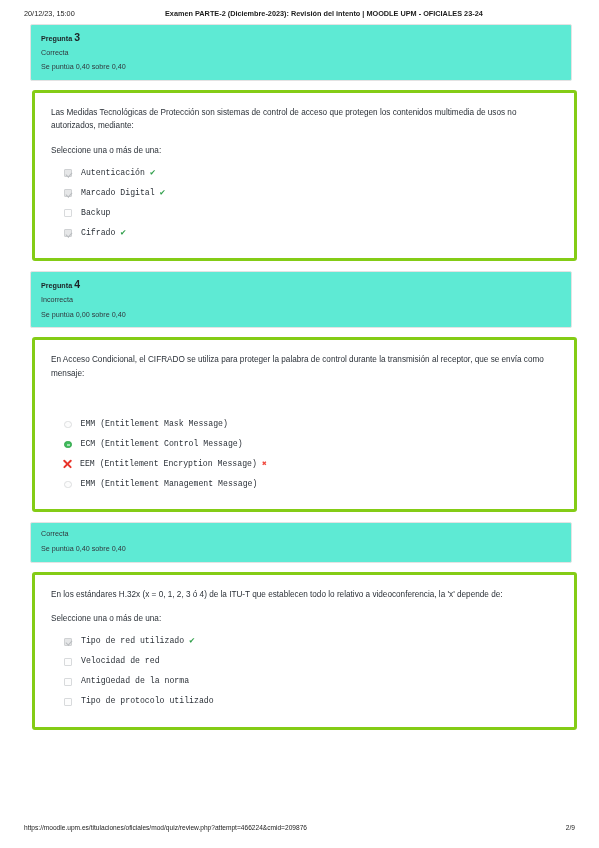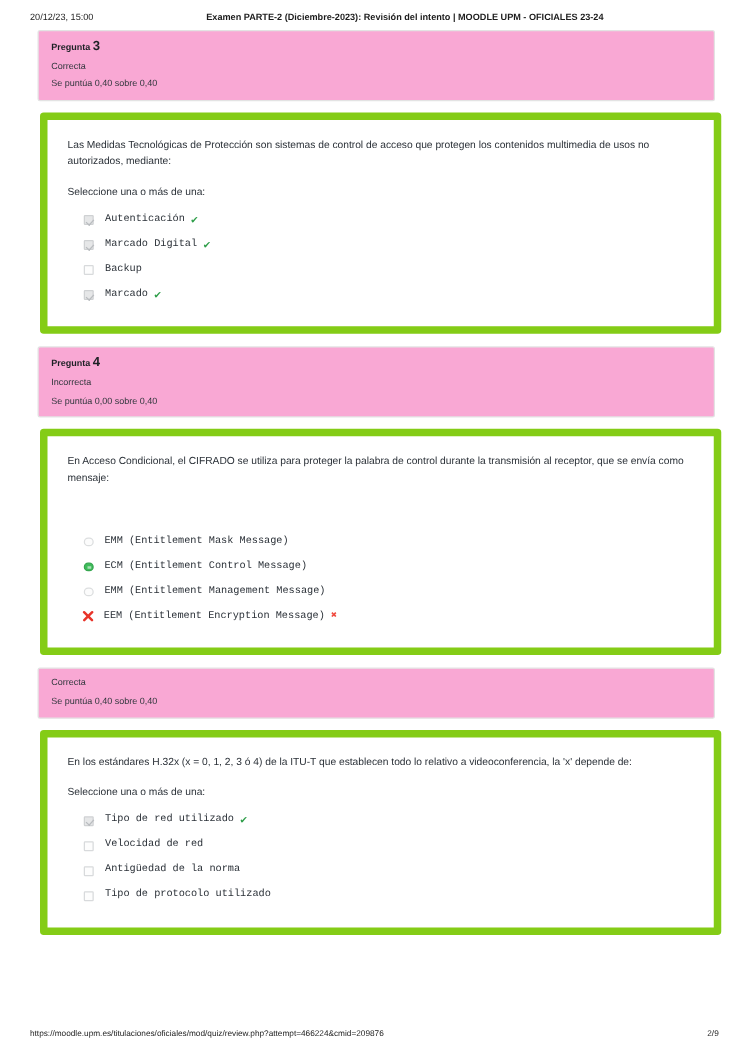--- a/index.html
+++ b/index.html
@@ -51,21 +51,21 @@
   .question {
     position: relative;
     margin: 0 0 10px 0;
   }
 
   
   .q-info {
     margin: 0 27px 0 30px;
     border: 1px solid #e3e3e3;
     border-radius: 2px;
-    background: #f9a8d4;
+    background: #5eead4;
     padding: 7px 10px 8px 10px;
     box-sizing: border-box;
   }
   .q-number {
     font-size: 7.2px;
     font-weight: bold;
     color: #1d2125;
     line-height: 1.1;
     margin-bottom: 5px;
   }
@@ -82,21 +82,21 @@
   }
   .q-grade {
     font-size: 7.2px;
     color: #31373d;
     line-height: 1.2;
   }
 
   
   .q-body {
     margin: 9px 22px 0 32px;
-    border: 6px solid #84cc16;
+    border: 3px solid #84cc16;
     border-radius: 3px;
     background: #ffffff;
     padding: 13px 16px 15px 16px;
     box-sizing: border-box;
   }
   .q-stem {
     font-size: 8.2px;
     line-height: 1.65;
     color: #2b3138;
     margin: 0 0 12px 0;
@@ -275,21 +275,21 @@
             <span class="ctrl checkbox checked"></span>
             <span class="answer-text">Marcado Digital</span>
             <span class="mark tick">✔</span>
           </li>
           <li class="answer">
             <span class="ctrl checkbox"></span>
             <span class="answer-text">Backup</span>
           </li>
           <li class="answer">
             <span class="ctrl checkbox checked"></span>
-            <span class="answer-text">Marcado</span>
+            <span class="answer-text">Cifrado</span>
             <span class="mark tick">✔</span>
           </li>
         </ul>
       </div>
     </div>
     <div class="question">
       <div class="q-info">
         <div class="q-number"><span>Pregunta</span> <span class="q-num-big">4</span></div>
         <div class="q-state">Incorrecta</div>
         <div class="q-grade">Se puntúa 0,00 sobre 0,40</div>
@@ -300,27 +300,27 @@
         <ul class="answers">
           <li class="answer">
             <span class="ctrl radio"></span>
             <span class="answer-text">EMM (Entitlement Mask Message)</span>
           </li>
           <li class="answer">
             <span class="ctrl radio green"></span>
             <span class="answer-text">ECM (Entitlement Control Message)</span>
           </li>
           <li class="answer">
-            <span class="ctrl radio"></span>
-            <span class="answer-text">EMM (Entitlement Management Message)</span>
-          </li>
-          <li class="answer">
             <span class="ctrl xmark"></span>
             <span class="answer-text">EEM (Entitlement Encryption Message)</span>
             <span class="mark cross">✖</span>
+          </li>
+          <li class="answer">
+            <span class="ctrl radio"></span>
+            <span class="answer-text">EMM (Entitlement Management Message)</span>
           </li>
         </ul>
       </div>
     </div>
     <div class="question">
       <div class="q-info">
         <div class="q-state">Correcta</div>
         <div class="q-grade">Se puntúa 0,40 sobre 0,40</div>
       </div>
       <div class="q-body">

